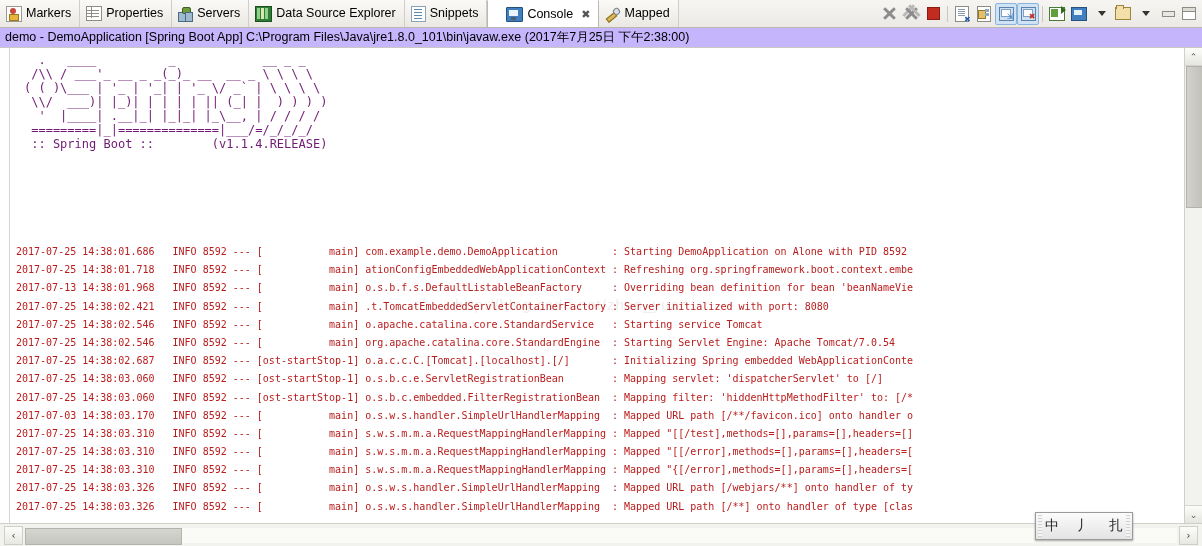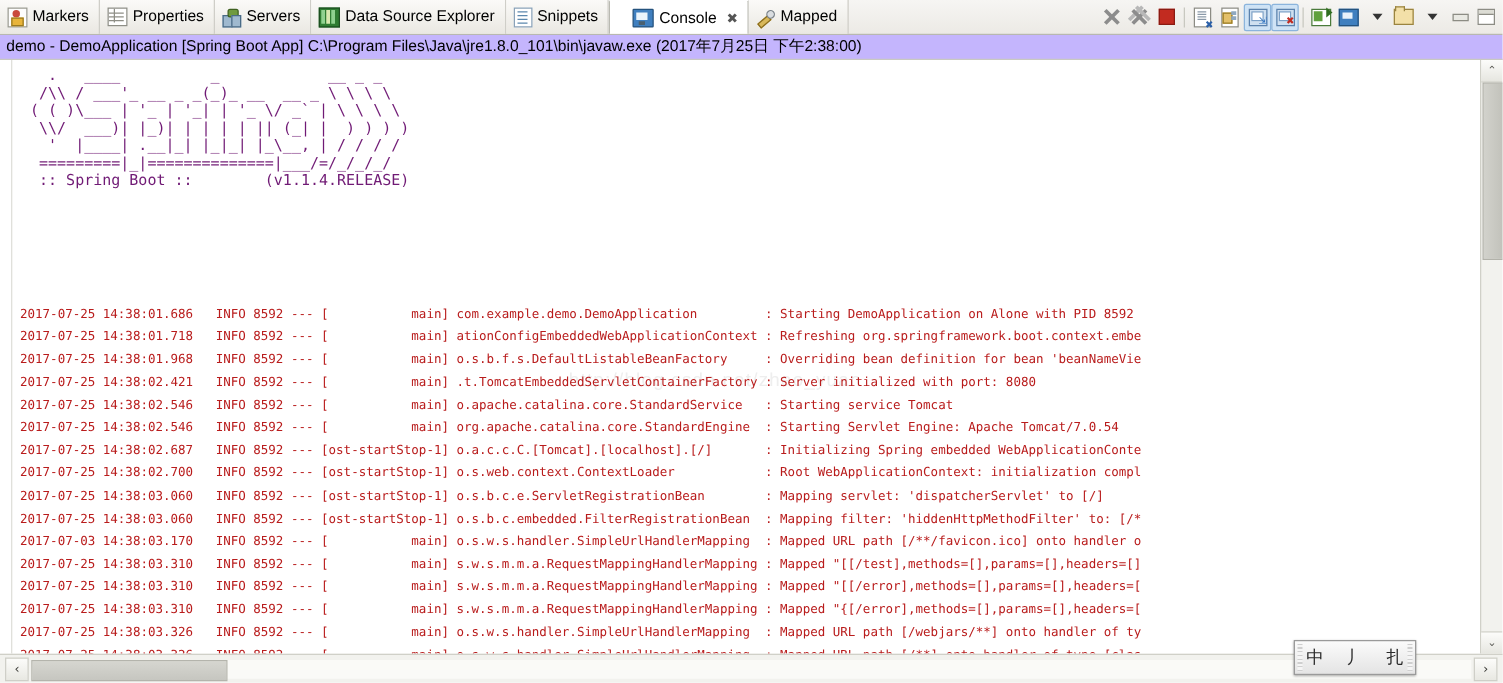--- a/index.html
+++ b/index.html
@@ -376,26 +376,25 @@
       <pre class="banner">  .   ____          _            __ _ _
  /\\ / ___'_ __ _ _(_)_ __  __ _ \ \ \ \
 ( ( )\___ | '_ | '_| | '_ \/ _` | \ \ \ \
  \\/  ___)| |_)| | | | | || (_| |  ) ) ) )
   '  |____| .__|_| |_|_| |_\__, | / / / /
  =========|_|==============|___/=/_/_/_/</pre>
       <pre class="banner"> :: Spring Boot ::        (v1.1.4.RELEASE)</pre>
       <div class="logs-area" id="logs-area">
           <div class="logrow">2017-07-25 14:38:01.686   INFO 8592 --- [           main] com.example.demo.DemoApplication         : Starting DemoApplication on Alone with PID 8592</div>
           <div class="logrow">2017-07-25 14:38:01.718   INFO 8592 --- [           main] ationConfigEmbeddedWebApplicationContext : Refreshing org.springframework.boot.context.embe</div>
-          <div class="logrow">2017-07-25 14:38:01.968   INFO 8592 --- [           main] o.s.b.f.s.DefaultListableBeanFactory     : Overriding bean definition for bean 'beanNameVie</div>
+          <div class="logrow">2017-07-13 14:38:01.968   INFO 8592 --- [           main] o.s.b.f.s.DefaultListableBeanFactory     : Overriding bean definition for bean 'beanNameVie</div>
           <div class="logrow">2017-07-25 14:38:02.421   INFO 8592 --- [           main] .t.TomcatEmbeddedServletContainerFactory : Server initialized with port: 8080</div>
           <div class="logrow">2017-07-25 14:38:02.546   INFO 8592 --- [           main] o.apache.catalina.core.StandardService   : Starting service Tomcat</div>
           <div class="logrow">2017-07-25 14:38:02.546   INFO 8592 --- [           main] org.apache.catalina.core.StandardEngine  : Starting Servlet Engine: Apache Tomcat/7.0.54</div>
           <div class="logrow">2017-07-25 14:38:02.687   INFO 8592 --- [ost-startStop-1] o.a.c.c.C.[Tomcat].[localhost].[/]       : Initializing Spring embedded WebApplicationConte</div>
-          <div class="logrow">2017-07-25 14:38:02.700   INFO 8592 --- [ost-startStop-1] o.s.web.context.ContextLoader            : Root WebApplicationContext: initialization compl</div>
           <div class="logrow">2017-07-25 14:38:03.060   INFO 8592 --- [ost-startStop-1] o.s.b.c.e.ServletRegistrationBean        : Mapping servlet: 'dispatcherServlet' to [/]</div>
           <div class="logrow">2017-07-25 14:38:03.060   INFO 8592 --- [ost-startStop-1] o.s.b.c.embedded.FilterRegistrationBean  : Mapping filter: 'hiddenHttpMethodFilter' to: [/*</div>
           <div class="logrow">2017-07-03 14:38:03.170   INFO 8592 --- [           main] o.s.w.s.handler.SimpleUrlHandlerMapping  : Mapped URL path [/**/favicon.ico] onto handler o</div>
           <div class="logrow">2017-07-25 14:38:03.310   INFO 8592 --- [           main] s.w.s.m.m.a.RequestMappingHandlerMapping : Mapped "[[/test],methods=[],params=[],headers=[]</div>
           <div class="logrow">2017-07-25 14:38:03.310   INFO 8592 --- [           main] s.w.s.m.m.a.RequestMappingHandlerMapping : Mapped "[[/error],methods=[],params=[],headers=[</div>
           <div class="logrow">2017-07-25 14:38:03.310   INFO 8592 --- [           main] s.w.s.m.m.a.RequestMappingHandlerMapping : Mapped "{[/error],methods=[],params=[],headers=[</div>
           <div class="logrow">2017-07-25 14:38:03.326   INFO 8592 --- [           main] o.s.w.s.handler.SimpleUrlHandlerMapping  : Mapped URL path [/webjars/**] onto handler of ty</div>
           <div class="logrow">2017-07-25 14:38:03.326   INFO 8592 --- [           main] o.s.w.s.handler.SimpleUrlHandlerMapping  : Mapped URL path [/**] onto handler of type [clas</div>
         </div>
     </div>

